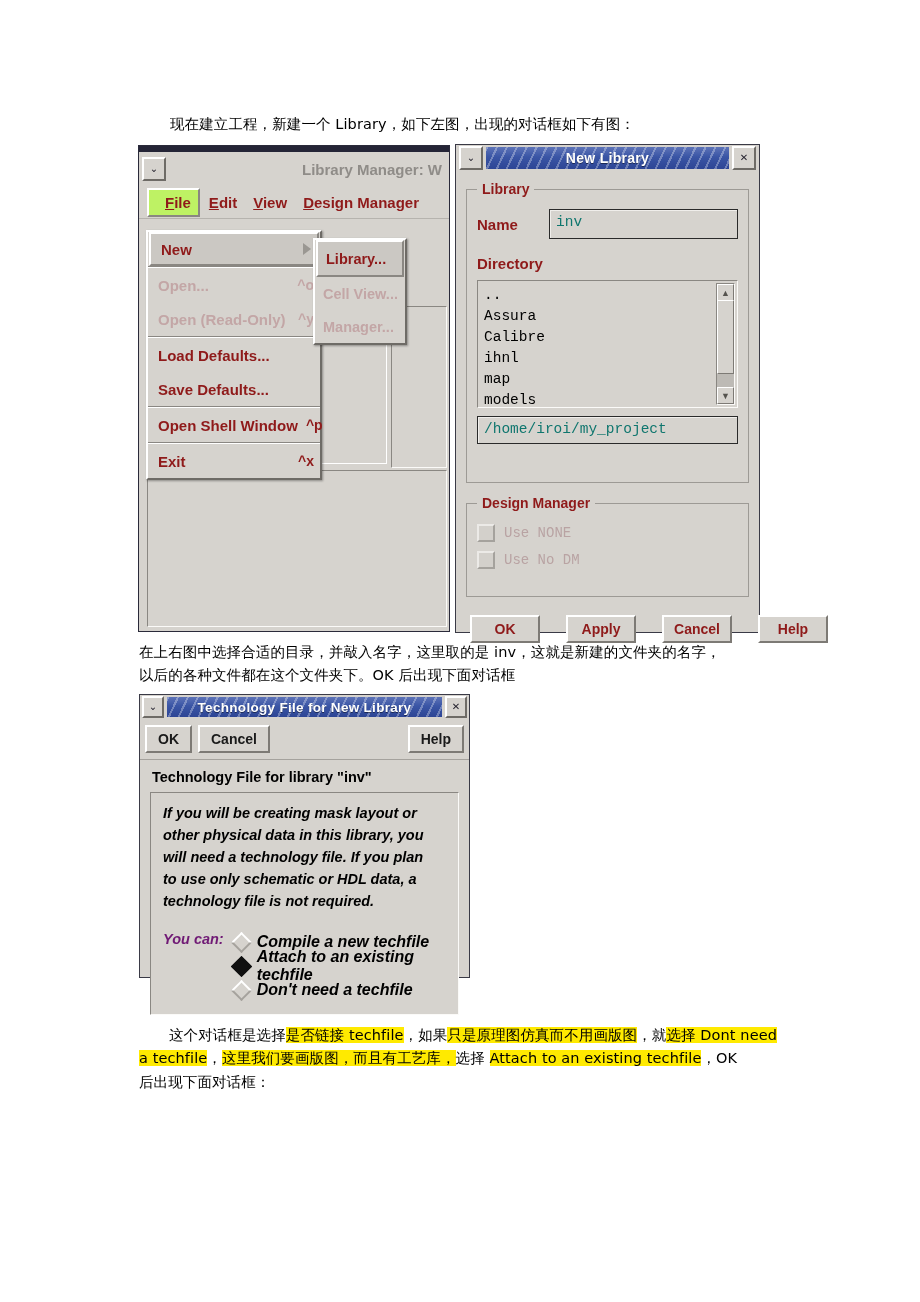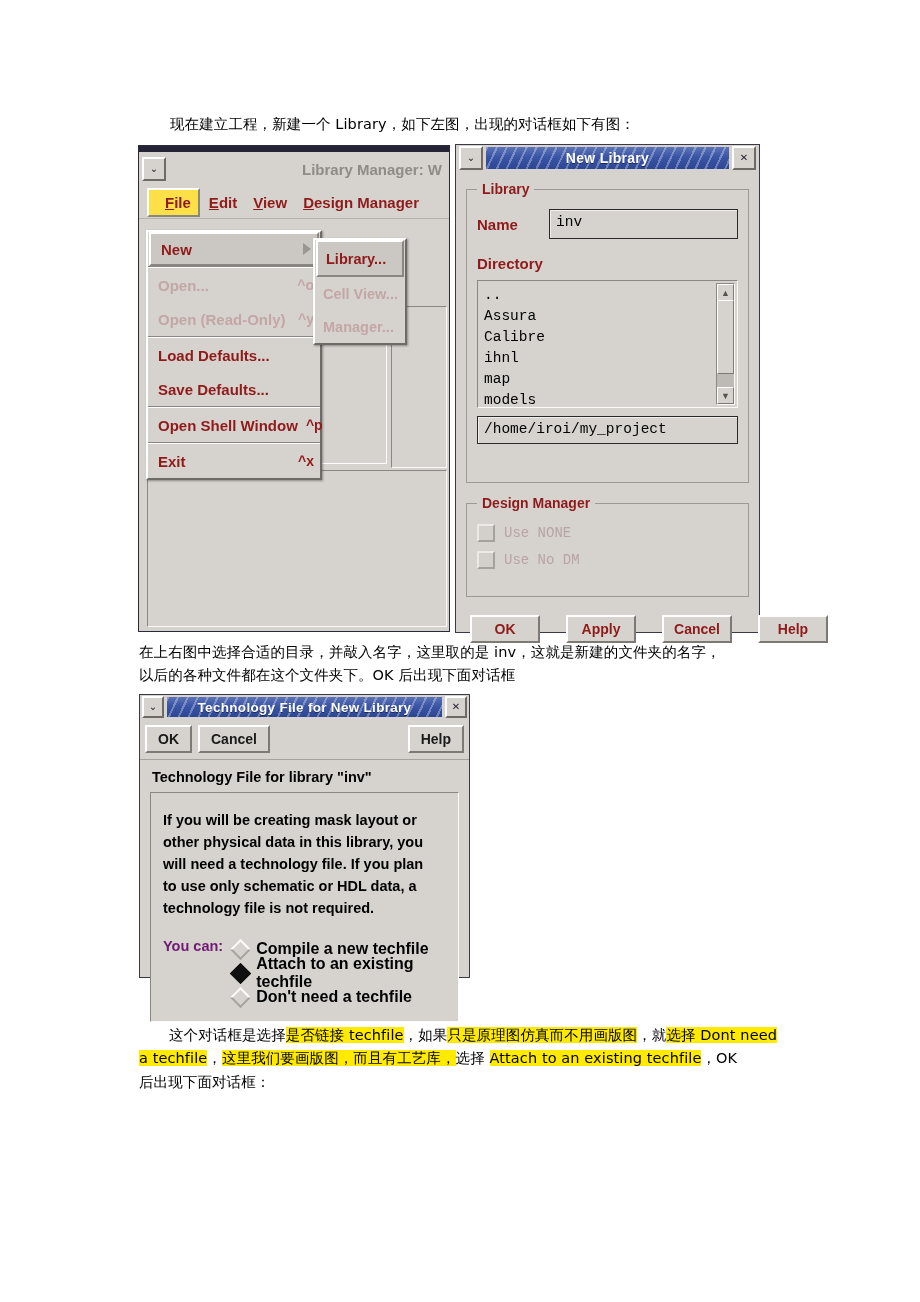--- a/index.html
+++ b/index.html
@@ -72,21 +72,21 @@
   .menubar{
     height:32px;display:flex;align-items:center;gap:2px;
     padding-left:8px;border-bottom:1px solid #b6b3ae;
     background:#d6d3ce;
   }
   .mb-item{
     font-family:"Liberation Sans",sans-serif;font-weight:bold;
     font-size:15px;color:#8f1a1a;padding:4px 7px;white-space:nowrap;
   }
   .mb-item.active{
-    background:#fde047;
+    background:#bef264;
     border-top:2px solid #ffffff;border-left:2px solid #ffffff;
     border-right:2px solid #8a8782;border-bottom:2px solid #8a8782;padding-left:16px;
   }
   .mb-item u{text-decoration:underline;text-decoration-color:#8f1a1a;}
 
   
   .liblist{
     position:absolute;left:8px;top:174px;width:240px;height:144px;
     background:#d6d3ce;
     border-top:1px solid #8a8782;border-left:1px solid #8a8782;
@@ -153,21 +153,21 @@
     font-size:14px;color:#8f1a1a;padding:0 5px;
   }
   .row{display:flex;align-items:center;}
   .lbl-red{
     font-family:"Liberation Sans",sans-serif;font-weight:bold;
     font-size:15px;color:#8f1a1a;
   }
   .textfield{
     background:#d6d3ce;border:1px solid #2a2a2a;
     box-shadow:inset 1px 1px 0 #f0eeeb;
-    font-family:"Liberation Mono",monospace;font-size:14.5px;color:#000000;
+    font-family:"Liberation Mono",monospace;font-size:14.5px;color:#0f766e;
     padding:4px 6px;box-sizing:border-box;
   }
   .listbox{
     position:relative;background:#d6d3ce;
     border-top:1px solid #8a8782;border-left:1px solid #8a8782;
     border-right:1px solid #fbfaf8;border-bottom:1px solid #fbfaf8;
     box-sizing:border-box;overflow:hidden;
   }
   .listbox .inner{
     font-family:"Liberation Mono",monospace;font-size:14.5px;color:#000;
@@ -224,23 +224,23 @@
     border-top:2px solid #ffffff;border-left:2px solid #ffffff;
     border-right:2px solid #7d7a75;border-bottom:2px solid #7d7a75;
     font-family:"Liberation Sans",sans-serif;font-weight:bold;
     font-size:14px;color:#1a1a1a;
   }
   .tech-heading{
     font-family:"Liberation Sans",sans-serif;font-weight:bold;
     font-size:14.5px;color:#000;padding:9px 0 7px 12px;
   }
   .tech-panel{
-    margin:0 10px;padding:16px 12px 12px 12px;background:#d6d3ce;
+    margin:0 10px;padding:9px 12px 12px 12px;background:#d6d3ce;
     border-top:1px solid #8a8782;border-left:1px solid #8a8782;
-    border-right:1px solid #fbfaf8;border-bottom:1px solid #fbfaf8;
+    border-right:1px solid #fbfaf8;border-bottom:1px solid #fbfaf8;font-style:italic;
   }
   .tech-body{
     font-family:"Liberation Sans",sans-serif;font-weight:bold;
     font-size:14.5px;color:#000;line-height:22px;
   }
   .youcan{display:flex;align-items:flex-start;margin-top:18px;}
   .youcan-lbl{
     font-family:"Liberation Sans",sans-serif;font-weight:bold;
     font-size:14.5px;color:#701a75;padding-top:1px;white-space:nowrap;
   }

